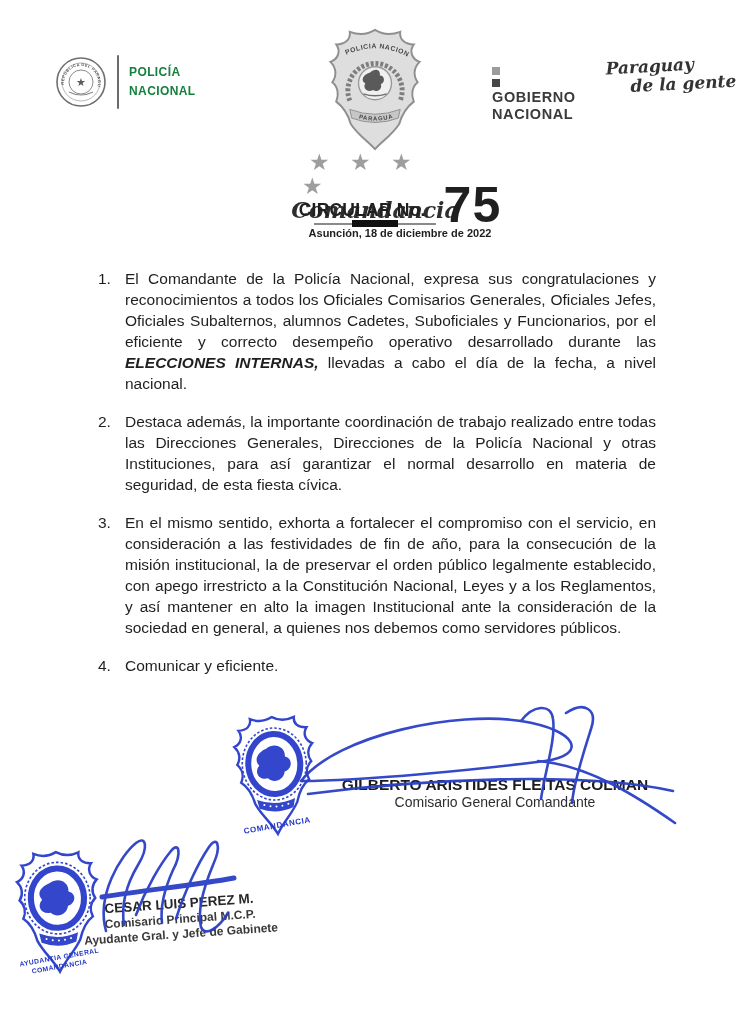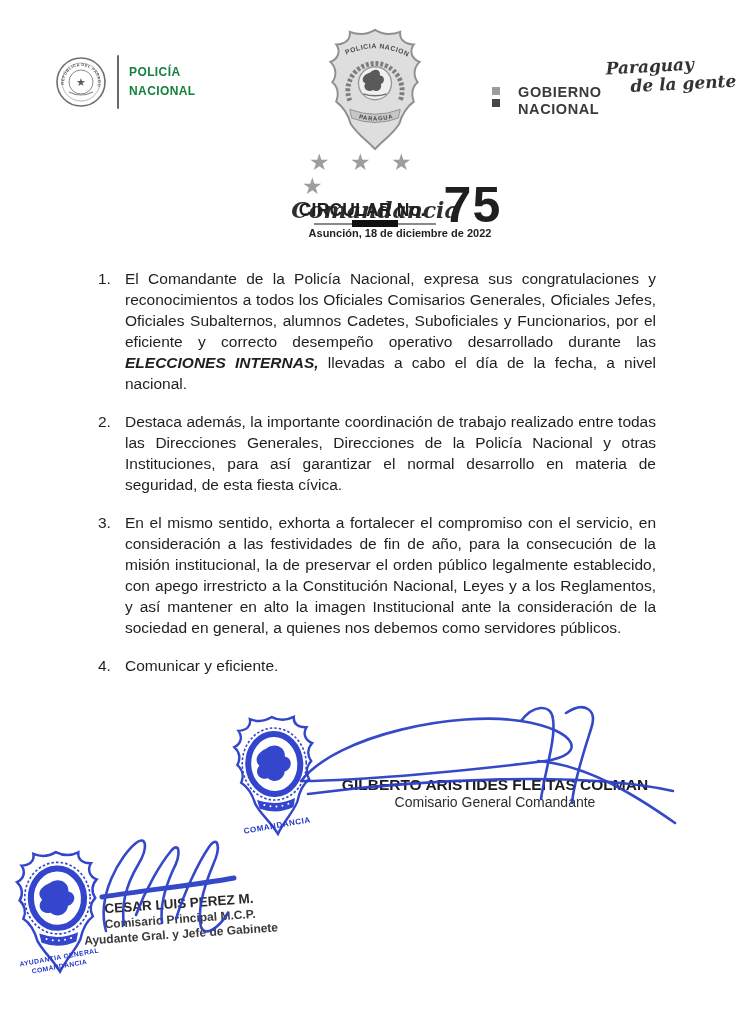--- a/index.html
+++ b/index.html
@@ -14,21 +14,21 @@
   .seal-group { position:absolute; left:55px; top:55px; display:flex; align-items:center; gap:10px; }
   .seal-divider { width:2px; height:54px; background:#6a6a6a; border-radius:1px; }
   .org-name { font-weight:bold; font-size:12px; line-height:19px; color:#15803d; letter-spacing:.4px; }
 
   .badge-group { position:absolute; left:302px; top:26px; width:146px; display:flex; flex-direction:column; align-items:center; }
   .badge-stars { font-size:23px; color:#9e9e9e; letter-spacing:7px; line-height:24px; margin-top:-4px; text-indent:7px; }
   .badge-script { font-family:"DejaVu Serif", serif; font-style:italic; font-weight:bold; font-size:22px; color:#2e2e2e; line-height:24px; }
   .badge-underline { position:relative; width:122px; height:2px; background:#8a8a8a; margin-top:1px; }
   .badge-underline .thick { position:absolute; left:38px; top:-3px; width:46px; height:7px; background:#111; }
 
-  .gob-group { position:absolute; left:492px; top:84px; display:flex; gap:18px; }
+  .gob-group { position:absolute; left:492px; top:64px; display:flex; gap:2px;flex-direction:column; }
   .gob-squares { display:flex; flex-direction:column; gap:4px; padding-top:3px; }
   .gob-squares i { display:block; width:8px; height:8px; }
   .gob-squares i.sq1 { background:#9c9c9c; }
   .gob-squares i.sq2 { background:#474747; }
   .gob-text { font-weight:bold; font-size:14.5px; line-height:17px; color:#3a3a3a; letter-spacing:.6px; }
 
   .slogan { position:absolute; left:606px; top:56px; font-family:"DejaVu Serif", serif; font-style:italic; font-weight:bold; font-size:17px; color:#333; transform:rotate(-3deg); line-height:19px; }
   .slogan .l2 { margin-left:24px; }
 
   

